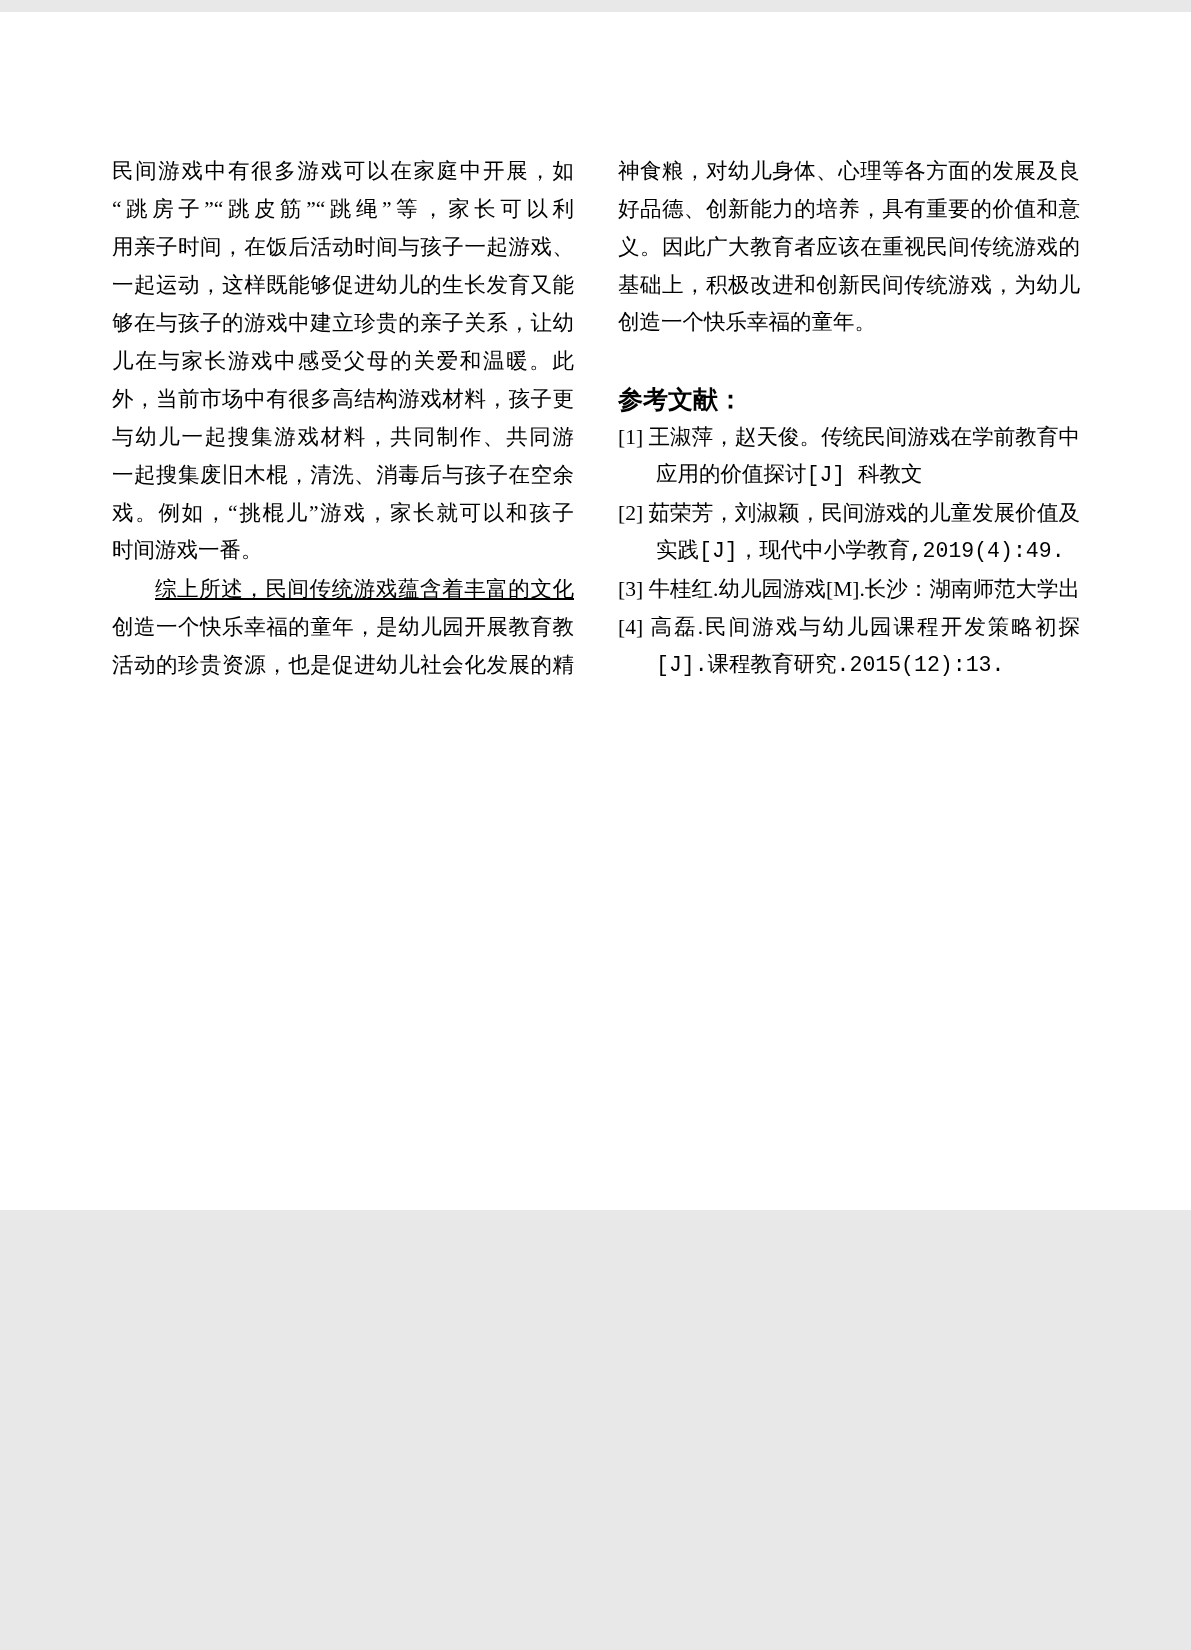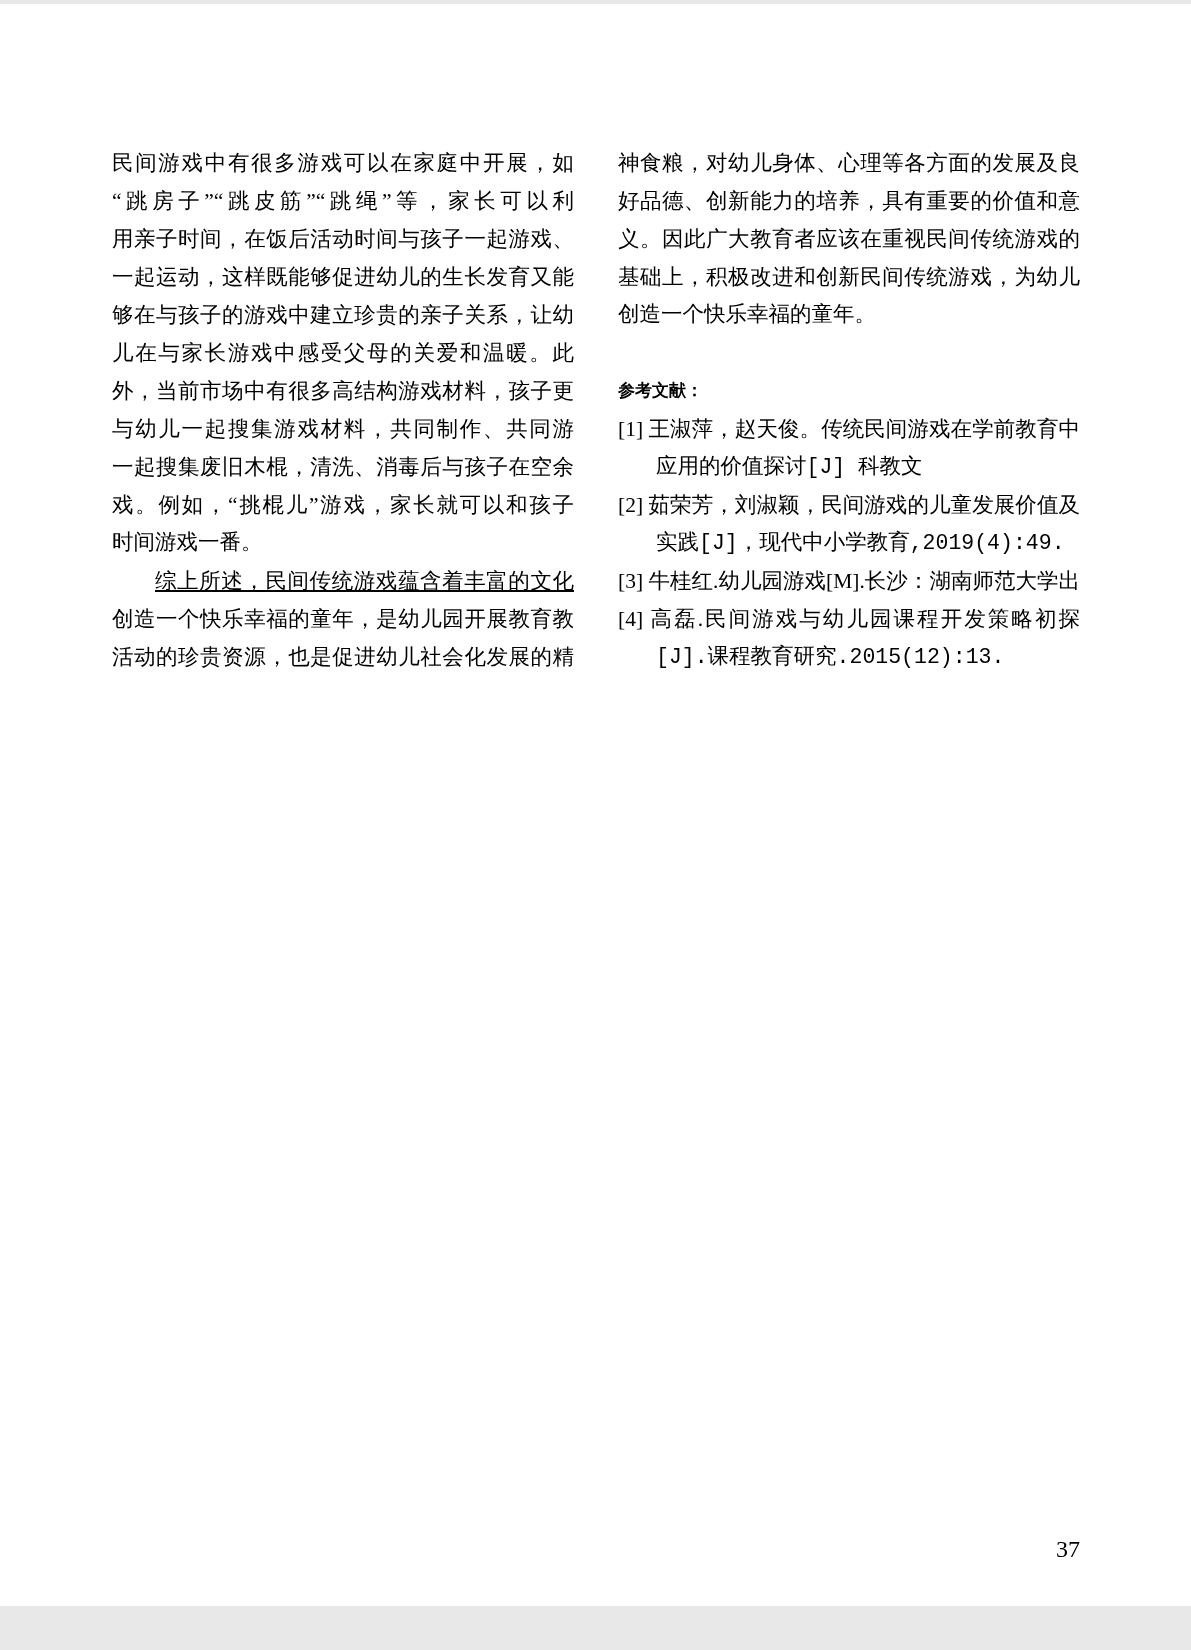--- a/index.html
+++ b/index.html
@@ -3,22 +3,22 @@
 <meta charset="utf-8">
 <style>
   html, body {
     margin: 0;
     padding: 0;
     background: #e8e8e8;
   }
   .page {
     position: relative;
     width: 1191px;
-    height: 1602px;
-    margin: 4px auto;
+    height: 1198px;
+    margin: 12px auto;
     background: #ffffff;
     color: #000000;
     font-family: "Liberation Serif", "DejaVu Serif", serif;
     overflow: hidden;
   }
   .column {
     position: absolute;
     top: 140px;
     width: 462px;
     font-size: 21.5px;
@@ -47,21 +47,21 @@
     padding-left: 38px;
   }
   .spacer-line {
     height: 38px;
   }
   .refs-heading {
     height: 38px;
     line-height: 38px;
     font-family: "Liberation Sans", "DejaVu Sans", sans-serif;
     font-weight: bold;
-    font-size: 17px;
+    font-size: 25px;
     text-align: left;
     text-align-last: left;
   }
   .page-number {
     position: absolute;
     left: 930px;
     top: 1532px;
     width: 150px;
     text-align: right;
     font-size: 24px;

